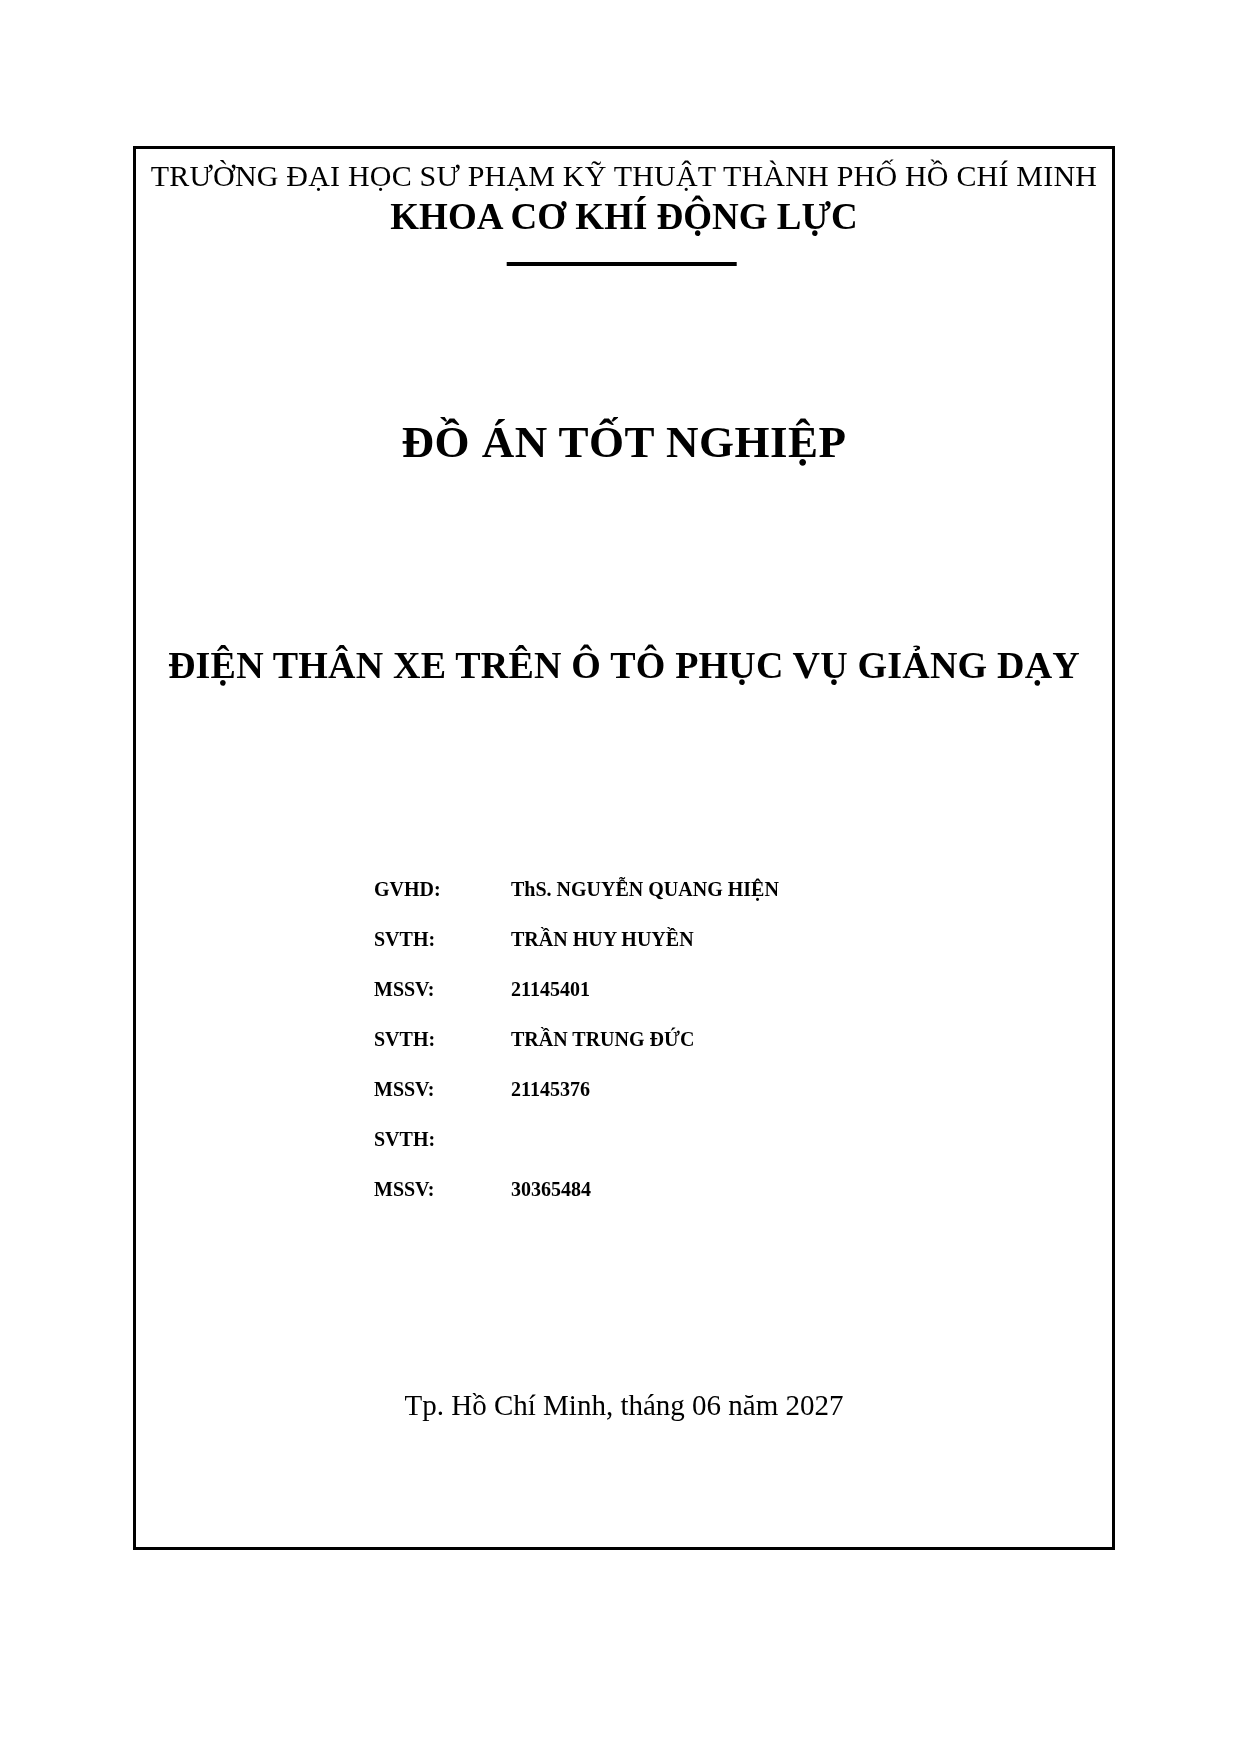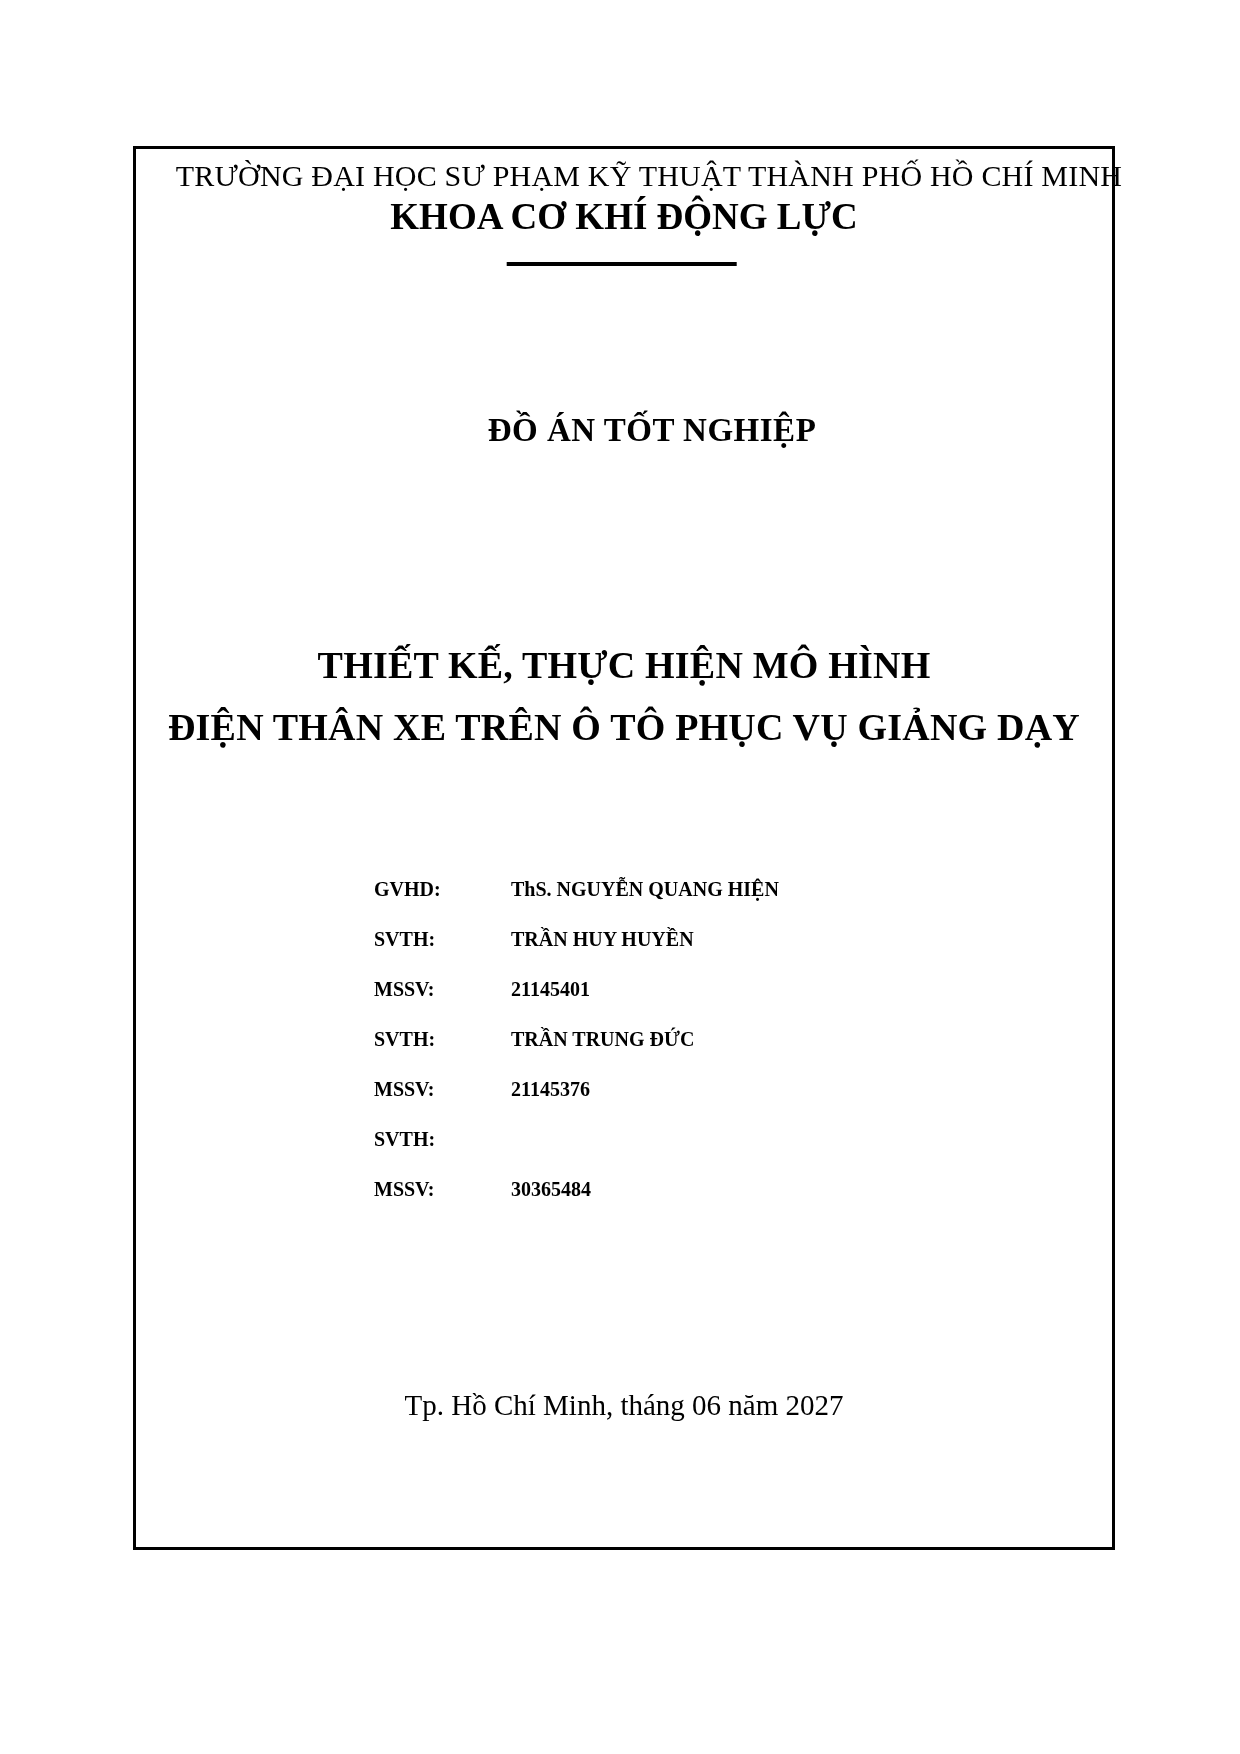--- a/index.html
+++ b/index.html
@@ -28,44 +28,42 @@
     left: 0;
     width: 100%;
     text-align: center;
     white-space: nowrap;
   }
   .university {
     top: 8px;
     font-size: 30px;
     line-height: 38px;
     letter-spacing: 0.2px;
-    margin-left: 25px;
   }
   .faculty {
     top: 50px;
     font-size: 37px;
     line-height: 36px;
     font-weight: bold;
   }
   .divider {
     position: absolute;
     top: 113px;
     left: 50%;
     transform: translateX(-51%);
     width: 230px;
     height: 4px;
     background: #000000;
   }
   .doc-type {
-    top: 260px;
-    font-size: 33px;
+    top: 272px;
+    font-size: 45px;
     line-height: 42px;
     font-weight: bold;
     letter-spacing: 0.5px;
-    margin-left: 28px;
   }
   .main-title {
     position: absolute;
     top: 485px;
     left: 0;
     width: 100%;
     text-align: center;
     font-size: 38px;
     line-height: 62px;
     font-weight: bold;
@@ -104,21 +102,20 @@
 
   <div class="center-line university">TRƯỜNG ĐẠI HỌC SƯ PHẠM KỸ THUẬT THÀNH PHỐ HỒ CHÍ MINH</div>
 
   <div class="center-line faculty">KHOA CƠ KHÍ ĐỘNG LỰC</div>
 
   <div class="divider"></div>
 
   <div class="center-line doc-type">ĐỒ ÁN TỐT NGHIỆP</div>
 
   <div class="main-title">
-    <div>THIẾT KẾ, THỰC HIỆN MÔ HÌNH</div>
     <div>ĐIỆN THÂN XE TRÊN Ô TÔ PHỤC VỤ GIẢNG DẠY</div>
   </div>
 
   <div class="info-block">
     <div class="info-row">
       <span class="info-label">GVHD:</span>
       <span class="info-value">ThS. NGUYỄN QUANG HIỆN</span>
     </div>
     <div class="info-row">
       <span class="info-label">SVTH:</span>

